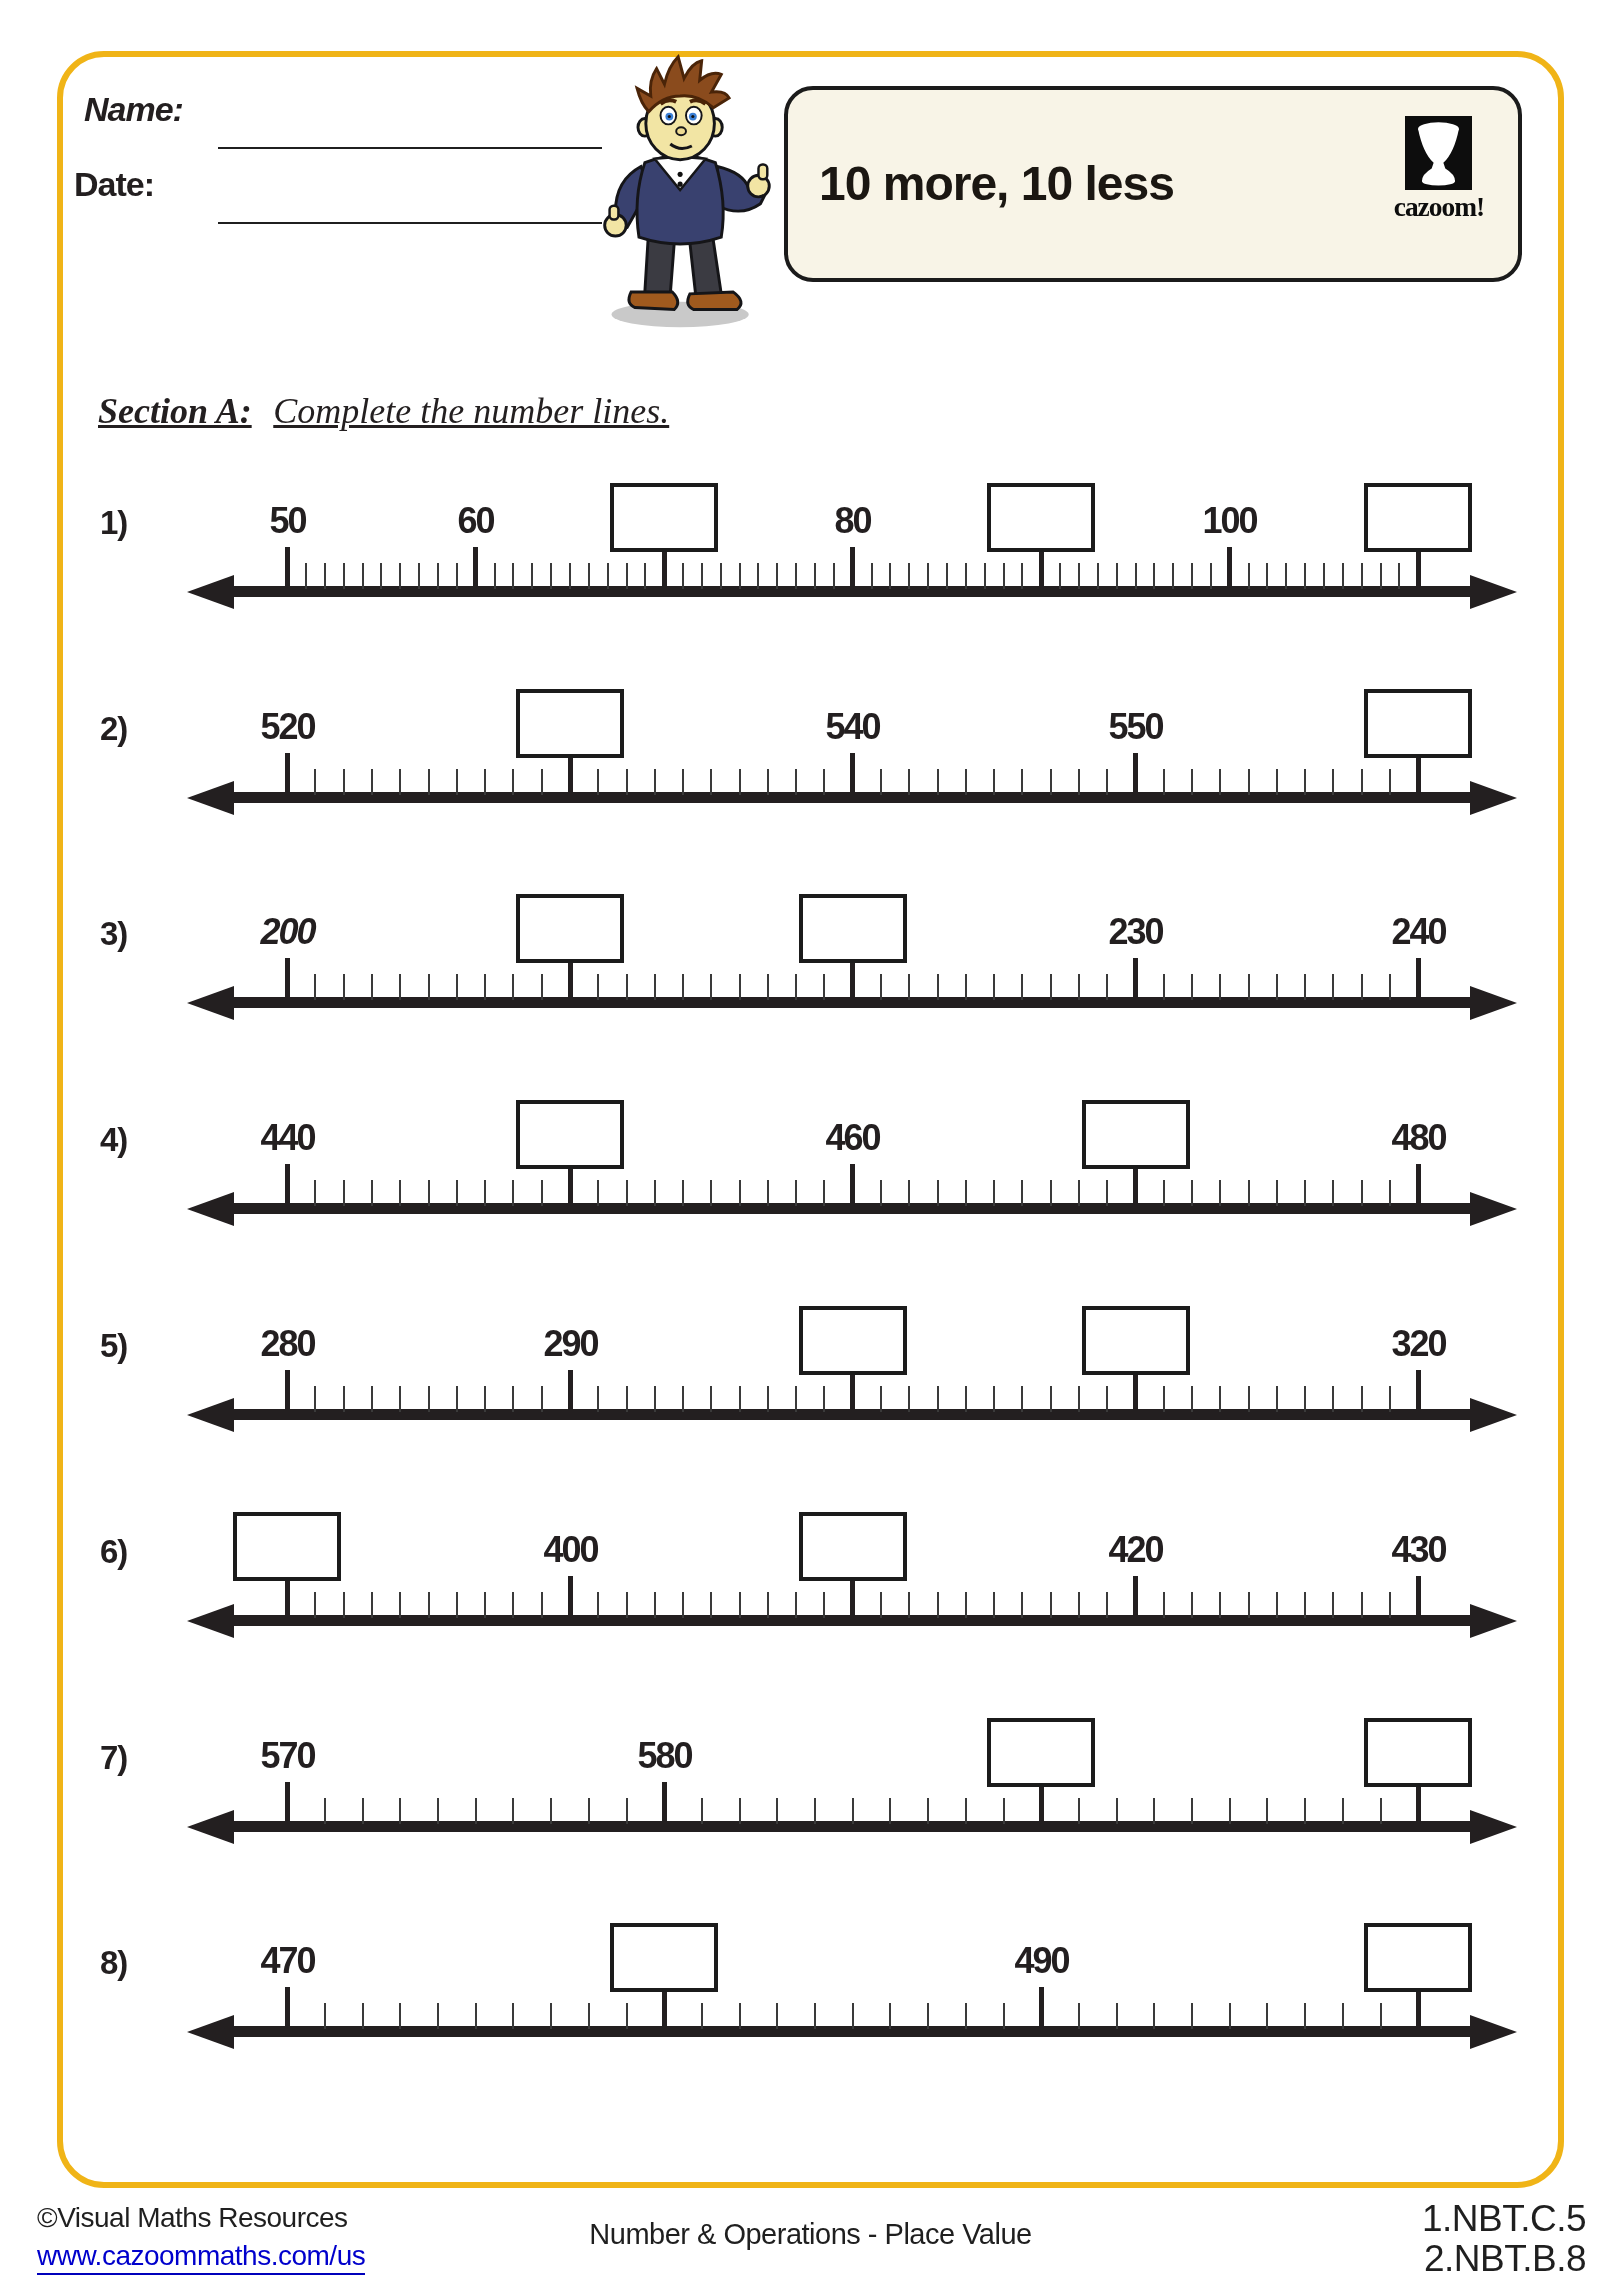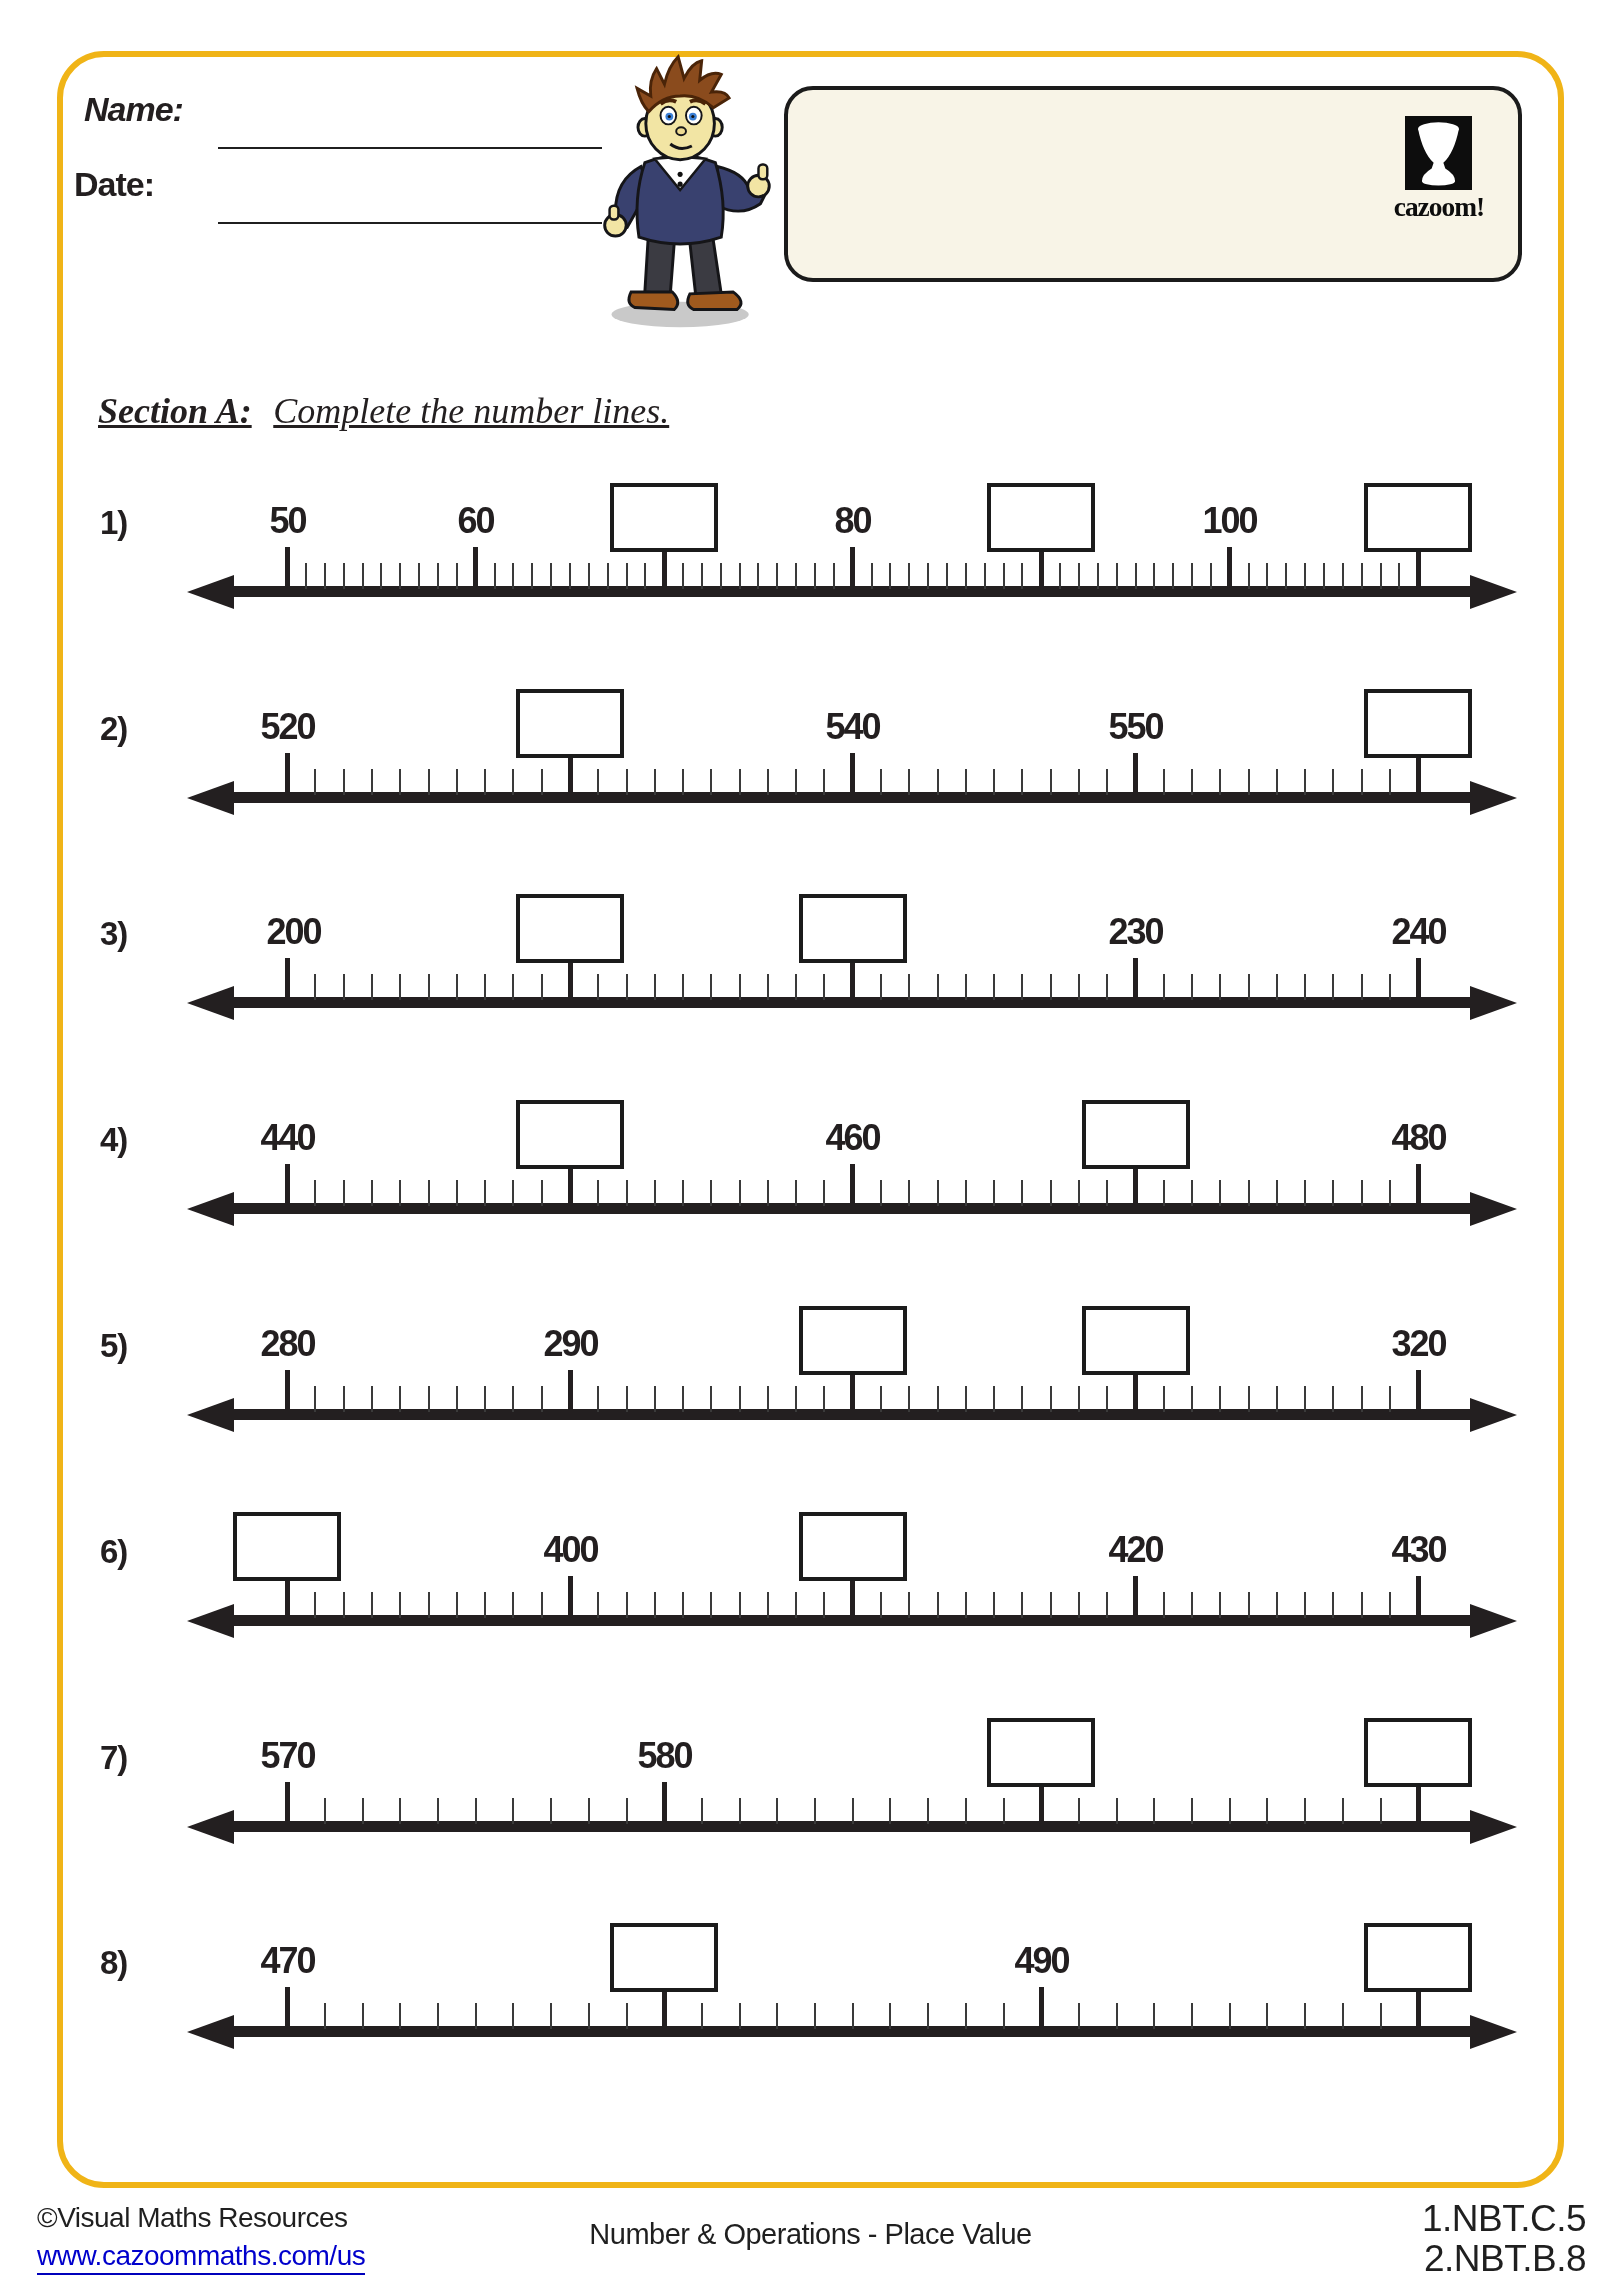--- a/index.html
+++ b/index.html
@@ -114,20 +114,21 @@
   <circle cx="91" cy="71" r="4" fill="#3a7fd5"></circle>
     <circle cx="115" cy="71" r="4" fill="#3a7fd5"></circle>
   <circle cx="91" cy="71" r="1.6" fill="#111"></circle>
     <circle cx="115" cy="71" r="1.6" fill="#111"></circle>
 
   <ellipse cx="103" cy="86" rx="5" ry="4" fill="#eedb92" stroke="#151518" stroke-width="2"></ellipse>
   <path d="M92 99 q10 8 22 2" fill="none" stroke="#151518" stroke-width="3"></path>
 </svg>
 
 <div class="title-box">
+  <div class="title-text">10 more, 10 less</div>
   <div class="logo">
     <svg class="logo-square" viewBox="0 0 68 76">
       <rect x="0" y="0" width="68" height="76" fill="#0d0d0d"></rect>
       <ellipse cx="34" cy="13" rx="21" ry="6.5" fill="#ffffff"></ellipse>
       <path d="M13 13 Q18 38 29 48 L27 54 Q17 60 17 67 L51 67 Q51 60 41 54 L39 48 Q50 38 55 13 Q34 22 13 13 Z" fill="#ffffff"></path>
       <ellipse cx="34" cy="67" rx="17" ry="4.5" fill="#ffffff"></ellipse>
     </svg>
     <div class="logo-word">cazoom!</div>
   </div>
 </div>
@@ -298,21 +299,21 @@
       <div class="tick-minor" style="left: 1163px;"></div>
       <div class="tick-minor" style="left: 1191px;"></div>
       <div class="tick-minor" style="left: 1219px;"></div>
       <div class="tick-minor" style="left: 1248px;"></div>
       <div class="tick-minor" style="left: 1276px;"></div>
       <div class="tick-minor" style="left: 1304px;"></div>
       <div class="tick-minor" style="left: 1332px;"></div>
       <div class="tick-minor" style="left: 1361px;"></div>
       <div class="tick-minor" style="left: 1389px;"></div>
       <div class="tick-major labeled" style="left: 285px;"></div>
-      <div class="tick-label" style="left: 215px;">200</div>
+      <div class="tick-label" style="left: 209px; font-style: italic;">200</div>
       <div class="tick-major boxed" style="left: 568px;"></div>
       <div class="answer-box" style="left: 516px;"></div>
       <div class="tick-major boxed" style="left: 850px;"></div>
       <div class="answer-box" style="left: 799px;"></div>
       <div class="tick-major labeled" style="left: 1133px;"></div>
       <div class="tick-label" style="left: 1057px;">230</div>
       <div class="tick-major labeled" style="left: 1416px;"></div>
       <div class="tick-label" style="left: 1340px;">240</div>
     </div>
     <div class="nl-row" style="top: 1078px;">

